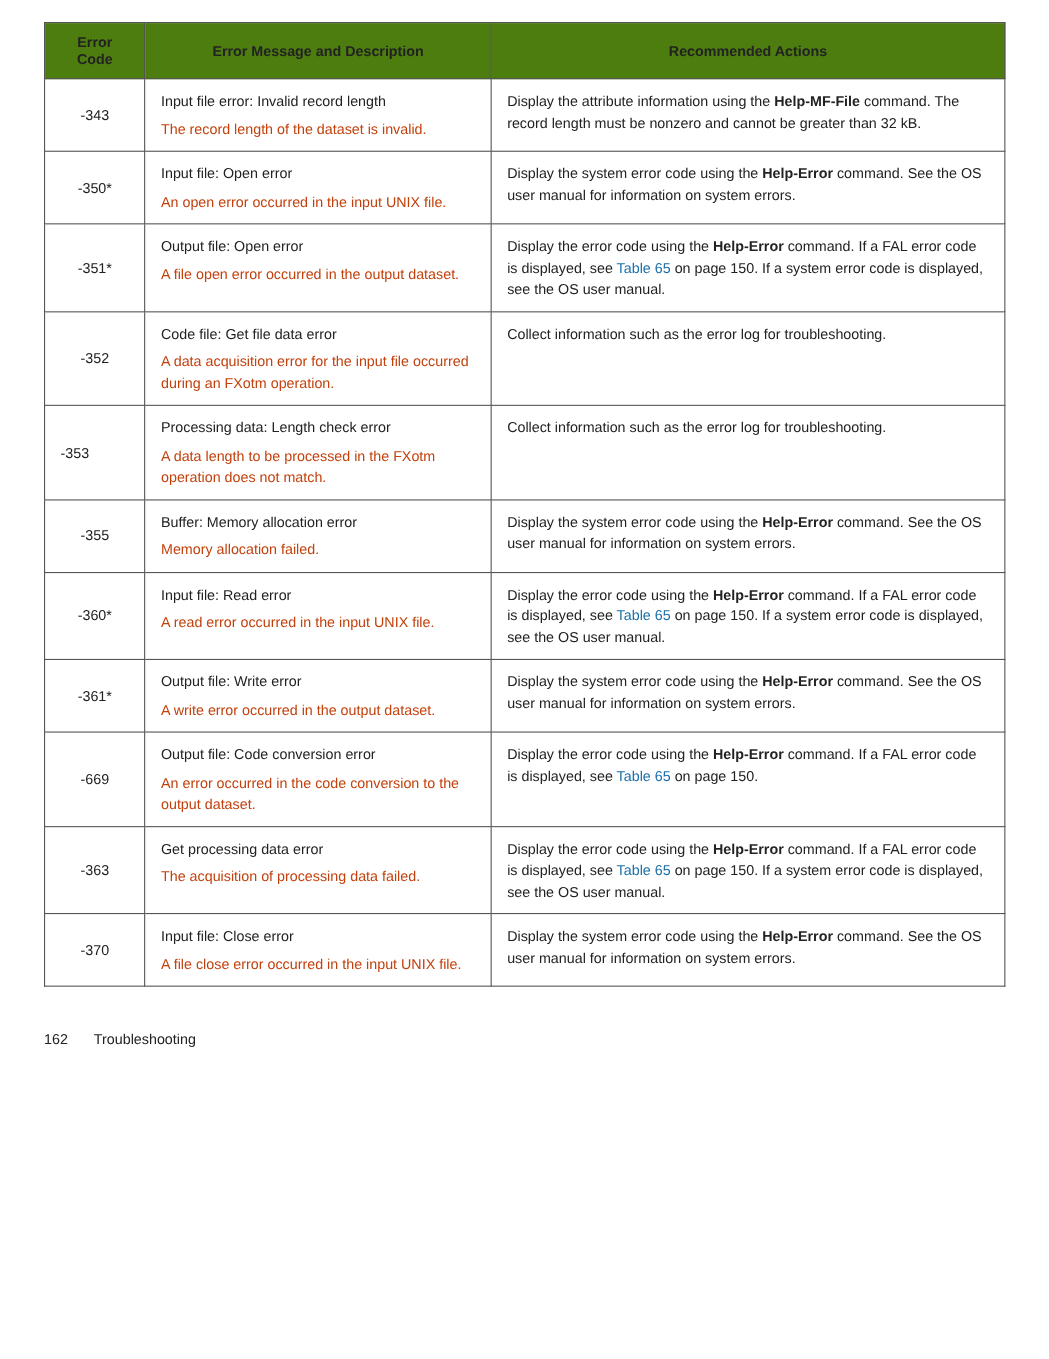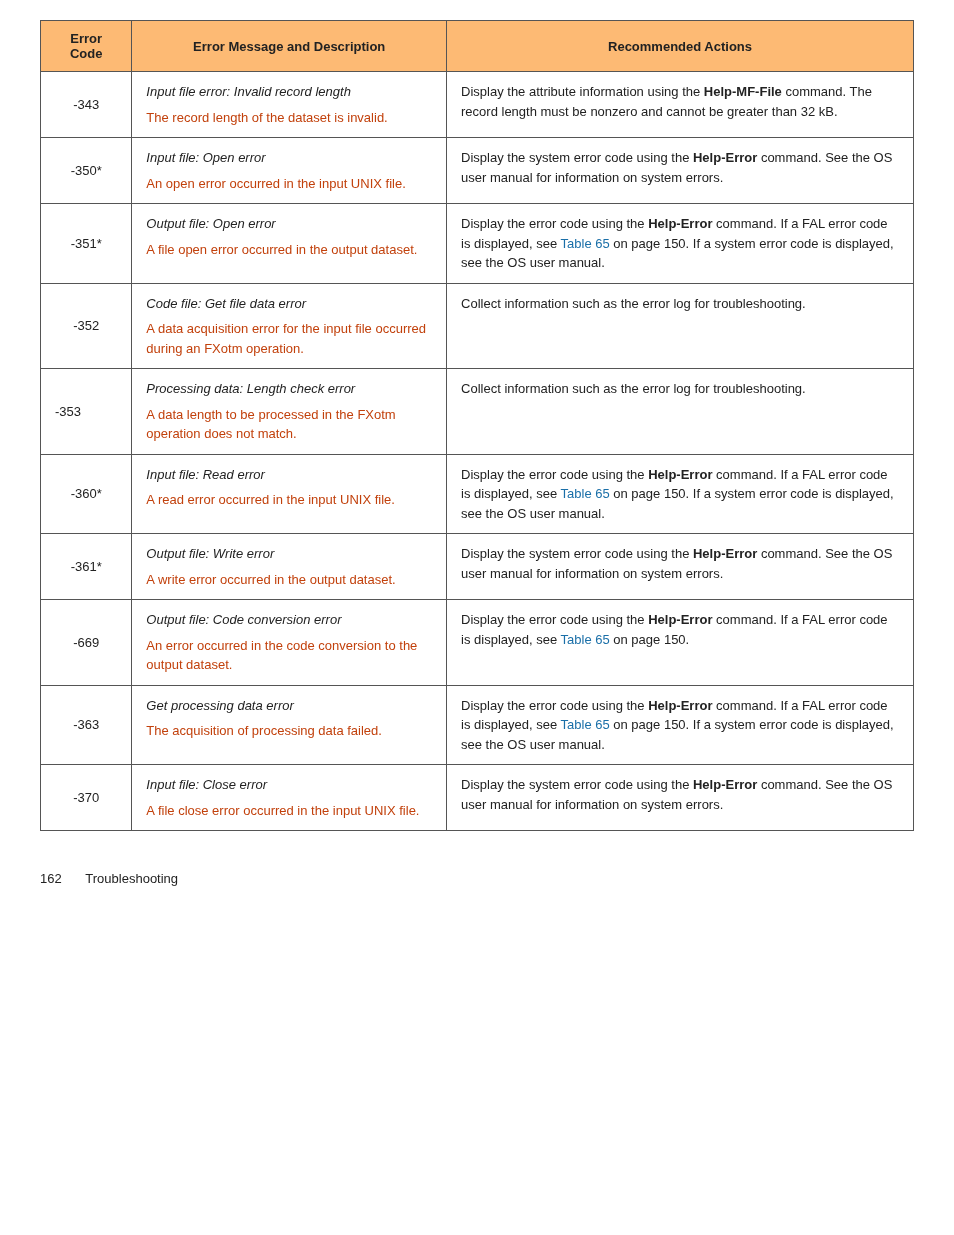--- a/index.html
+++ b/index.html
@@ -15,21 +15,21 @@
     table {
       border-collapse: collapse;
       width: 100%;
     }
     th {
       border: 1.5px solid #555;
       padding: 10px 14px;
       text-align: center;
       font-weight: bold;
       font-size: 13px;
-      background: #fdba74;
+      background: #4d7c0f;
       vertical-align: middle;
     }
     td {
       border: 1.5px solid #555;
       padding: 10px 14px;
       vertical-align: top;
       font-size: 13px;
       line-height: 1.5;
     }
     .col-error-code {
@@ -37,21 +37,20 @@
       text-align: center;
       vertical-align: middle;
     }
     .col-description {
       width: 310px;
     }
     .col-actions {
       width: 460px;
     }
     .row-title {
-      font-style: italic;
       color: #222;
     }
     .row-body {
       color: #c2410c;
       margin-top: 4px;
     }
     .link {
       color: #1a6fa8;
       text-decoration: none;
     }
@@ -115,20 +114,28 @@
       </tr>
       <tr>
         <td class="col-error-code" style="text-align: left; vertical-align: middle;">-353</td>
         <td class="col-description">
           <div class="row-title">Processing data: Length check error</div>
           <div class="row-body" style="margin-top: 6px;">A data length to be processed in the FXotm operation does not match.</div>
         </td>
         <td class="col-actions">Collect information such as the error log for troubleshooting.</td>
       </tr>
       <tr>
+        <td class="col-error-code" style="text-align: center; vertical-align: middle;">-355</td>
+        <td class="col-description">
+          <div class="row-title">Buffer: Memory allocation error</div>
+          <div class="row-body" style="margin-top: 6px;">Memory allocation failed.</div>
+        </td>
+        <td class="col-actions">Display the system error code using the <b>Help-Error</b> command. See the OS user manual for information on system errors.</td>
+      </tr>
+      <tr>
         <td class="col-error-code" style="text-align: center; vertical-align: middle;">-360*</td>
         <td class="col-description">
           <div class="row-title">Input file: Read error</div>
           <div class="row-body" style="margin-top: 6px;">A read error occurred in the input UNIX file.</div>
         </td>
         <td class="col-actions">Display the error code using the <b>Help-Error</b> command. If a FAL error code is displayed, see <a class="link" href="#">Table 65</a> on page 150. If a system error code is displayed, see the OS user manual.</td>
       </tr>
       <tr>
         <td class="col-error-code" style="text-align: center; vertical-align: middle;">-361*</td>
         <td class="col-description">

